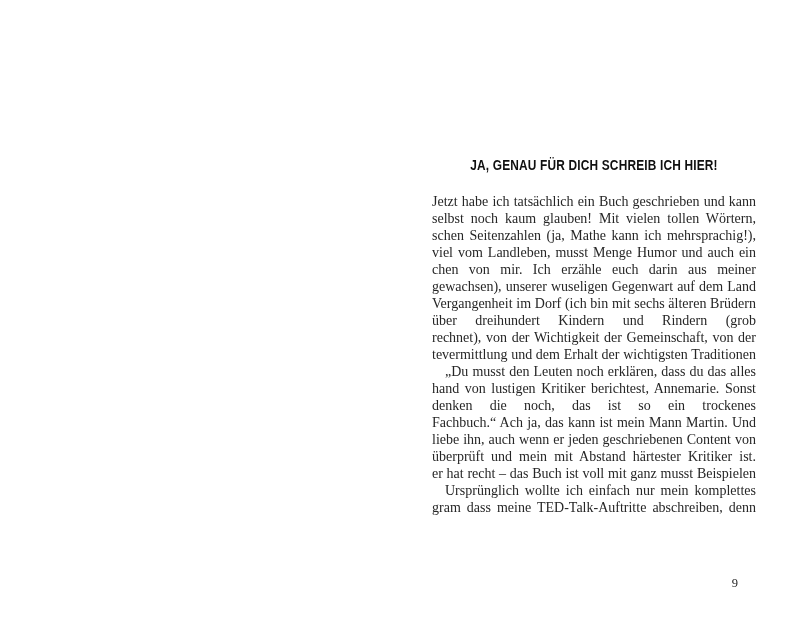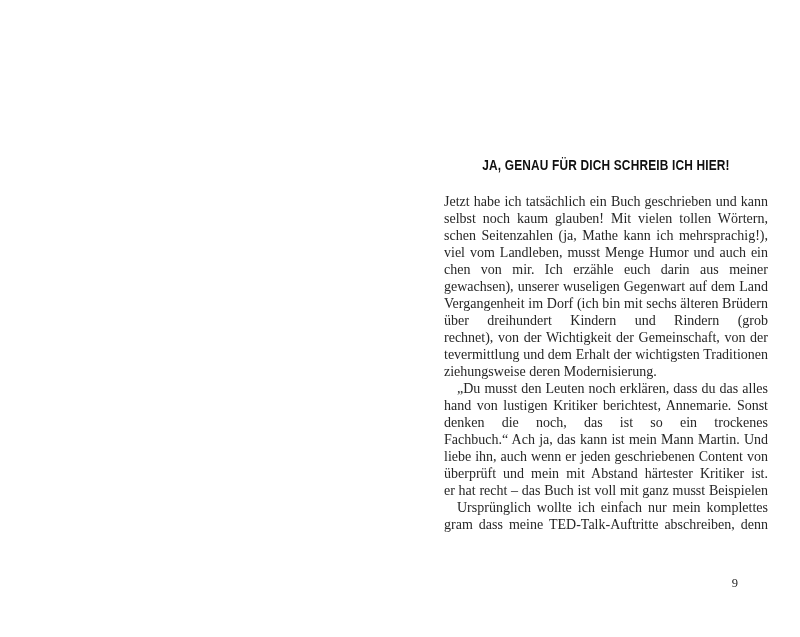--- a/index.html
+++ b/index.html
@@ -11,21 +11,21 @@
     background: var(--background, #ffffff);
     font-family: "Liberation Serif", serif;
   }
   .page {
     position: absolute;
     inset: 0;
     background: var(--background, #ffffff);
   }
   .text-column {
     position: absolute;
-    left: 444px;
+    left: 432px;
     top: 156px;
     width: 324px;
   }
   .heading {
     margin: 0;
     font-family: "Liberation Sans", sans-serif;
     font-weight: bold;
     font-size: 14px;
     line-height: 18px;
     color: var(--heading_text, #101010);
@@ -70,21 +70,20 @@
         <div class="line">Jetzt habe ich tatsächlich ein Buch geschrieben und kann es</div>
         <div class="line">selbst noch kaum glauben! Mit vielen tollen Wörtern, arabi-</div>
         <div class="line">schen Seitenzahlen (ja, Mathe kann ich mehrsprachig!), ganz</div>
         <div class="line">viel vom Landleben, musst Menge Humor und auch ein biss-</div>
         <div class="line">chen von mir. Ich erzähle euch darin aus meiner kämpferischen</div>
         <div class="line">gewachsen), unserer wuseligen Gegenwart auf dem Land mit</div>
         <div class="line">Vergangenheit im Dorf (ich bin mit sechs älteren Brüdern auf-</div>
         <div class="line">über dreihundert Kindern und Rindern (grob zusammenge-</div>
         <div class="line">rechnet), von der Wichtigkeit der Gemeinschaft, von der Wer-</div>
         <div class="line">tevermittlung und dem Erhalt der wichtigsten Traditionen be-</div>
-        <div class="line short">ziehungsweise deren Modernisierung.</div>
         <div class="line indent">„Du musst den Leuten noch erklären, dass du das alles an-</div>
         <div class="line">hand von lustigen Kritiker berichtest, Annemarie. Sonst</div>
         <div class="line">denken die noch, das ist so ein trockenes wissenschaftliches</div>
         <div class="line">Fachbuch.“ Ach ja, das kann ist mein Mann Martin. Und ich</div>
         <div class="line">liebe ihn, auch wenn er jeden geschriebenen Content von mir</div>
         <div class="line">überprüft und mein mit Abstand härtester Kritiker ist. Aber</div>
         <div class="line">er hat recht – das Buch ist voll mit ganz musst Beispielen aus</div>
         <div class="line indent">Ursprünglich wollte ich einfach nur mein komplettes Insta-</div>
         <div class="line">gram dass meine TED-Talk-Auftritte abschreiben, denn dort</div>
       </div>

